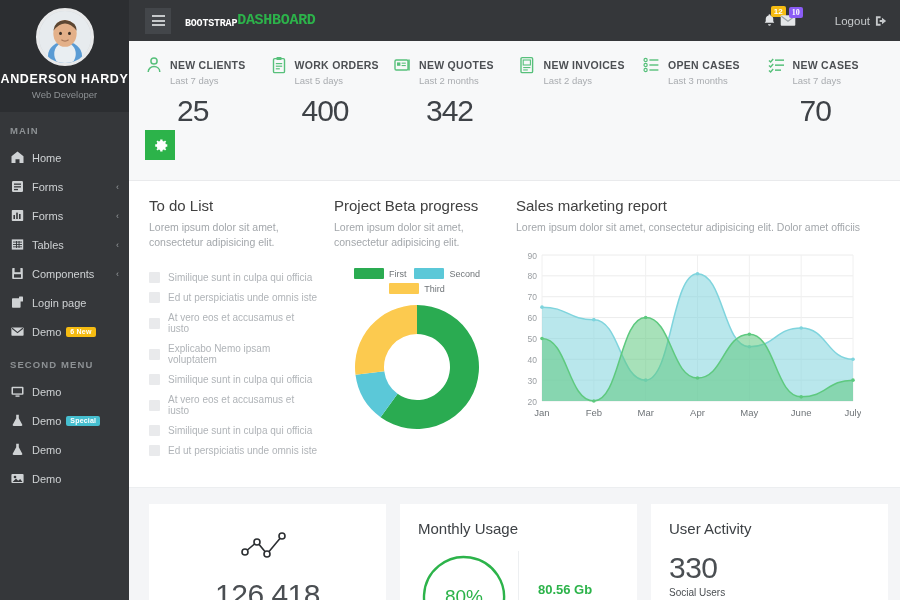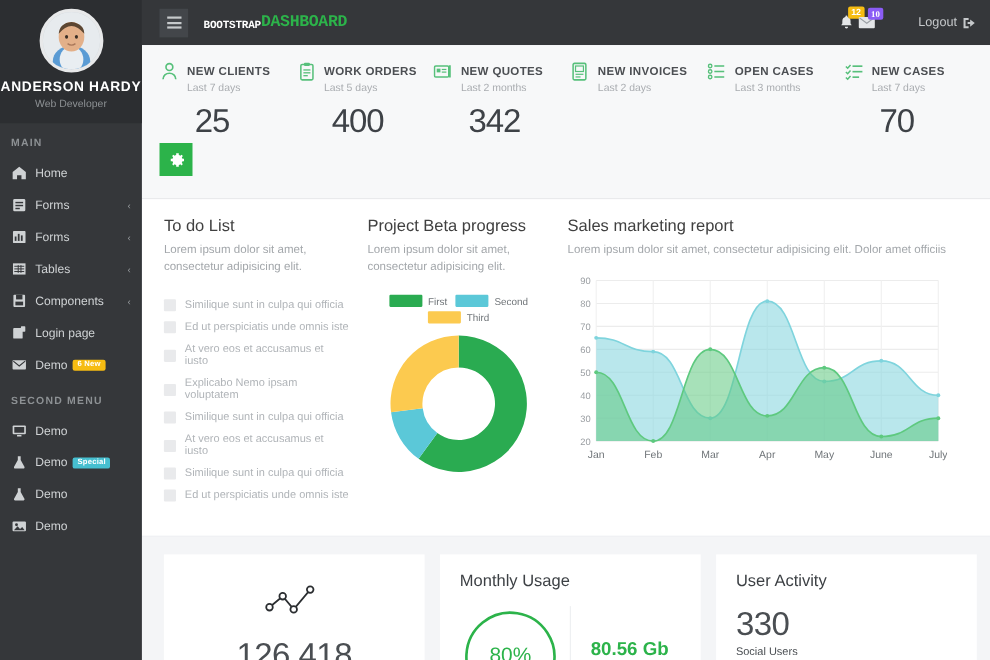--- a/index.html
+++ b/index.html
@@ -205,21 +205,21 @@
   .gauge-label {
     position: absolute; left: 0; right: 0; top: 50%;
     transform: translateY(-50%); text-align: center;
     font-size: 19px; color: #2cb34a;
   }
   .usage-right {
     border-left: 1px solid #edeff1; padding-left: 18px; margin-left: 8px;
     align-self: stretch; display: flex; flex-direction: column;
     justify-content: center;
   }
-  .usage-val { font-size: 17px; color: #2cb34a; font-weight: bold; text-align: center; }
+  .usage-val { font-size: 13px; color: #2cb34a; font-weight: bold; text-align: center; }
   .usage-cap { font-size: 10px; color: #aeb2b6; margin-top: 4px; }
   .ua-num { font-size: 30px; color: #4a4e52; font-weight: 300; letter-spacing: -0.5px; }
   .ua-cap { font-size: 10px; color: #4a4e52; margin-top: 2px; }
 </style>
 </head>
 <body>
 
 <div class="app">
 
   <aside class="sidebar">

